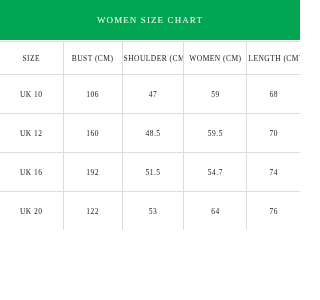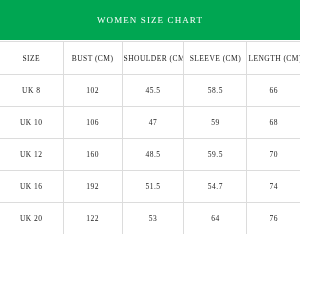--- a/index.html
+++ b/index.html
@@ -105,32 +105,25 @@
         <col class="c-bust">
         <col class="c-shoulder">
         <col class="c-sleeve">
         <col class="c-length">
       </colgroup>
       <thead>
         <tr>
           <th>SIZE</th>
           <th>BUST (CM)</th>
           <th>SHOULDER (CM)</th>
-          <th>SLEEVE (CM)</th>
+          <th>WOMEN (CM)</th>
           <th>LENGTH (CM)</th>
         </tr>
       </thead>
       <tbody>
-        <tr>
-          <td>UK 8</td>
-          <td>102</td>
-          <td>45.5</td>
-          <td>58.5</td>
-          <td>66</td>
-        </tr>
         <tr>
           <td>UK 10</td>
           <td>106</td>
           <td>47</td>
           <td>59</td>
           <td>68</td>
         </tr>
         <tr>
           <td>UK 12</td>
           <td>160</td>

